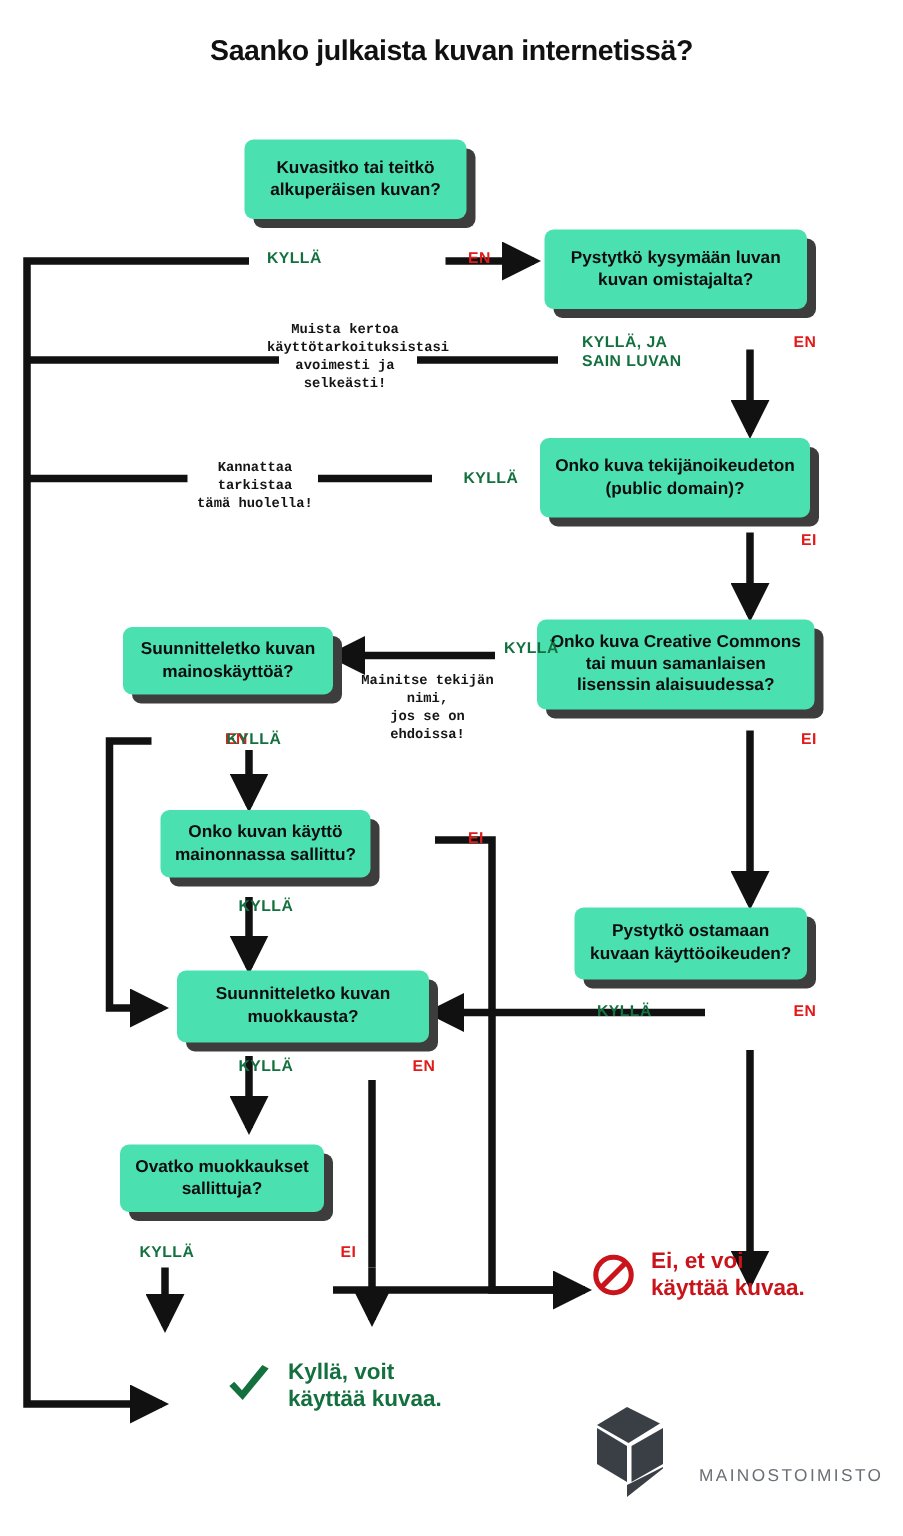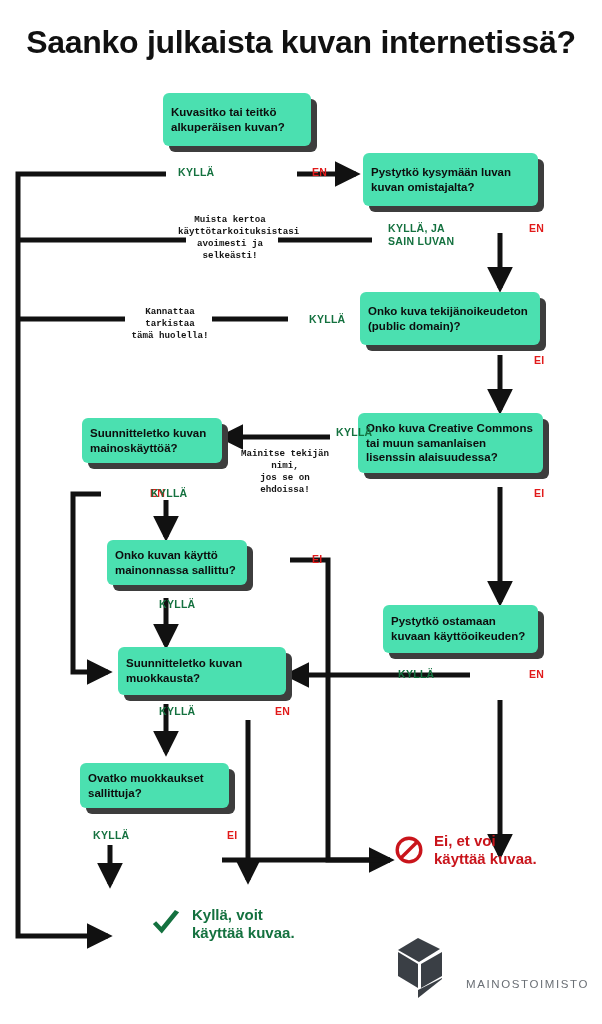--- a/index.html
+++ b/index.html
@@ -20,35 +20,36 @@
     top: 0;
     width: 602px;
     height: 1024px;
   }
   .title {
     position: absolute;
     left: 0;
     top: 24px;
     width: 602px;
     text-align: center;
-    font-size: 32px;
+    font-size: 19px;
     font-weight: bold;
     color: #111111;
     letter-spacing: -0.3px;
   }
   
   .node {
     position: absolute;
     box-sizing: border-box;
     background: #4BE0B0;
     border-radius: 6px;
     box-shadow: 6px 6px 0 0 #3d3d3d;
     display: flex;
     align-items: center;
     justify-content: center;
+    text-align: center;
     color: #0d0d0d;
     font-weight: bold;
     font-size: 11.5px;
     line-height: 1.28;
     padding: 4px 8px;
   }
   
   .lbl {
     position: absolute;
     font-weight: bold;
@@ -186,21 +187,21 @@
 
 <div class="node" style="left:107px; top:540px; width:140px; height:45px;">Onko kuvan käyttö
 mainonnassa sallittu?</div>
 
 <div class="node" style="left:383px; top:605px; width:155px; height:48px;">Pystytkö ostamaan
 kuvaan käyttöoikeuden?</div>
 
 <div class="node" style="left:118px; top:647px; width:168px; height:48px;">Suunnitteletko kuvan
 muokkausta?</div>
 
-<div class="node" style="left:80px; top:763px; width:149px; height:45px;">Ovatko muokkaukset
+<div class="node" style="left:80px; top:763px; width:136px; height:45px;">Ovatko muokkaukset
 sallittuja?</div>
 
 <div class="lbl yes" style="left:178px; top:166px;">KYLLÄ</div>
 <div class="lbl no" style="left:272px; top:166px;">EN</div>
 
 <div class="lbl yes" style="left:388px; top:222px; text-align:left;">KYLLÄ, JA
 SAIN LUVAN</div>
 <div class="lbl no" style="left:489px; top:222px;">EN</div>
 
 <div class="lbl yes" style="left:309px; top:313px;">KYLLÄ</div>

